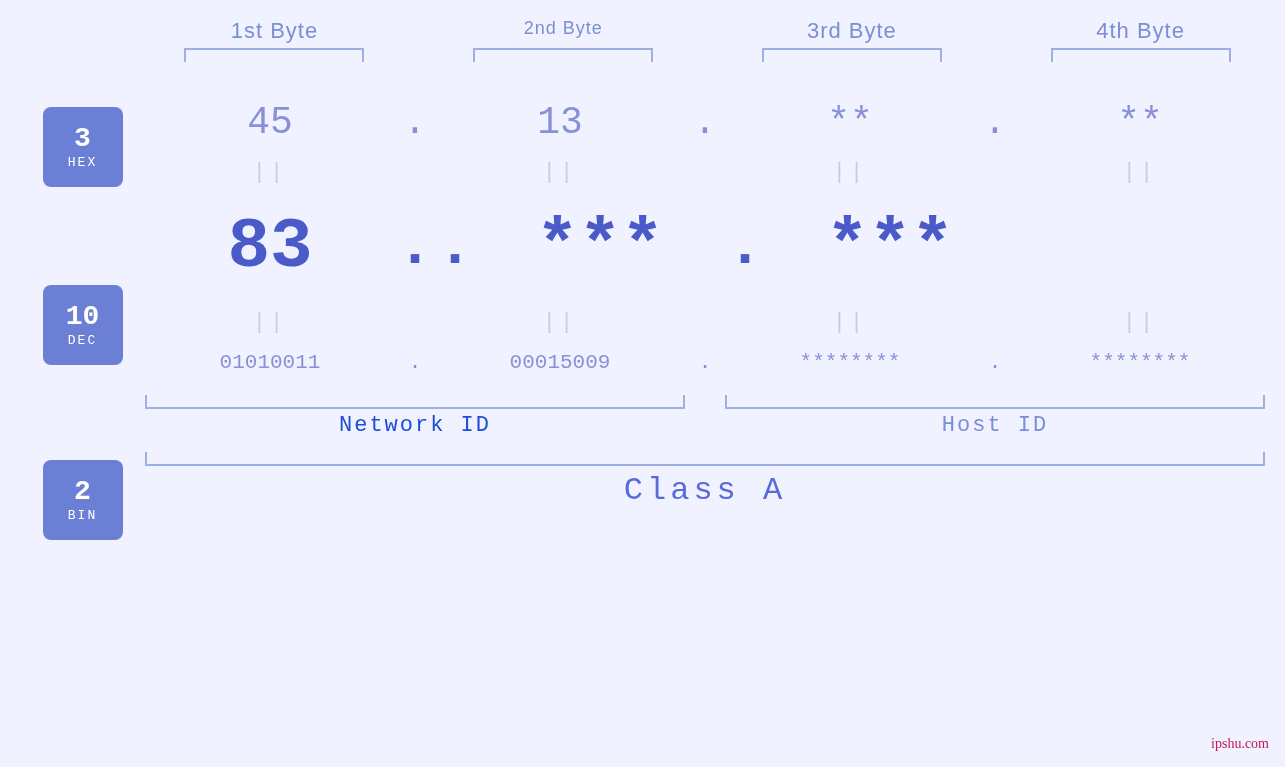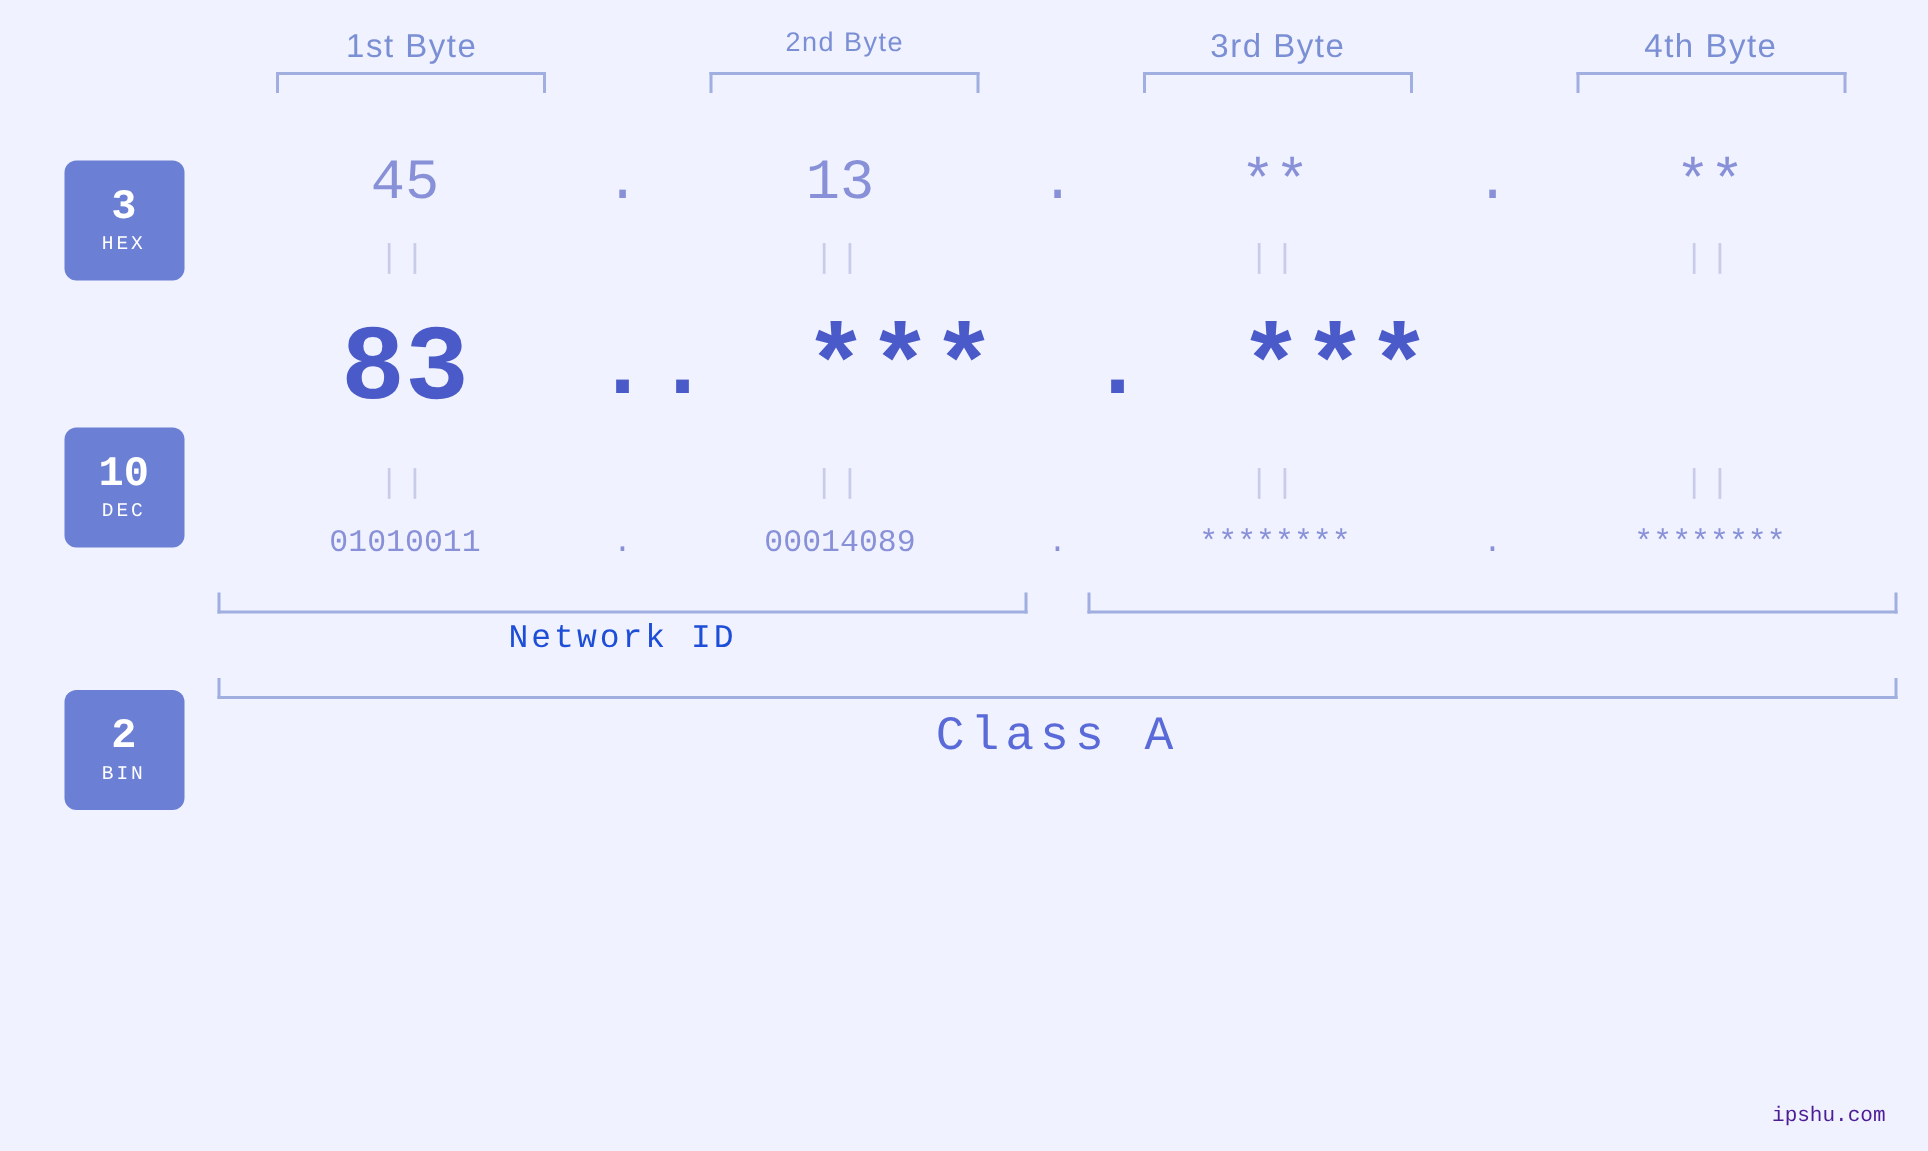--- a/index.html
+++ b/index.html
@@ -45,24 +45,24 @@
       font-size: 13px;
       font-weight: 400;
       letter-spacing: 2px;
       margin-top: 2px;
     }
 
     
     .watermark {
       position: absolute;
       bottom: 15px;
-      right: 28px;
-      color: #4c1d95;
+      right: 16px;
+      color: #be185d;
       font-size: 14px;
-      font-family: Liberation Mono, monospace;
+      font-family: Liberation Serif, serif;
     }
 
     
     .layout {
       display: flex;
       width: 1245px;
       margin: 0 auto;
     }
 
     .left-col {
@@ -219,38 +219,39 @@
         <div class="c2 txt-eq">||</div>
         <div class="d2"></div>
         <div class="c3 txt-eq">||</div>
         <div class="d3"></div>
         <div class="c4 txt-eq">||</div>
       </div>
 
       <div class="row-bin">
         <div class="c1 txt-bin">01010011</div>
         <div class="d1 txt-dot-bin">.</div>
-        <div class="c2 txt-bin">00014089</div>
+        <div class="c2 txt-bin">00015009</div>
         <div class="d2 txt-dot-bin">.</div>
         <div class="c3 txt-bin">********</div>
         <div class="d3 txt-dot-bin">.</div>
         <div class="c4 txt-bin">********</div>
       </div>
 
       <div style="display:flex; margin-top:8px;">
 
         <div style="width:540px; height:14px; border-bottom:2px solid #a0aee0; border-left:2px solid #a0aee0; border-right:2px solid #a0aee0;"></div>
         <div style="width:40px;"></div>
 
         <div style="width:540px; height:14px; border-bottom:2px solid #a0aee0; border-left:2px solid #a0aee0; border-right:2px solid #a0aee0;"></div>
       </div>
 
       <div style="display:flex; margin-top:4px;">
         <div style="width:540px; text-align:center; color:#1d4ed8; font-size:22px; font-family:'Courier New',monospace; letter-spacing:2px;">Network ID</div>
         <div style="width:40px;"></div>
+        <div style="width:540px; text-align:center; color:#7b8fd4; font-size:22px; font-family:'Courier New',monospace; letter-spacing:2px;">Host ID</div>
       </div>
 
       <div style="margin-top:14px;">
         <div style="width:1120px; height:14px; border-bottom:2px solid #a0aee0; border-left:2px solid #a0aee0; border-right:2px solid #a0aee0;"></div>
       </div>
 
       <div style="width:1120px; text-align:center; margin-top:6px; color:#5a6ad8; font-size:32px; font-family:'Courier New',monospace; letter-spacing:4px; font-weight:500;">Class A</div>
 
     </div>
   </div>

